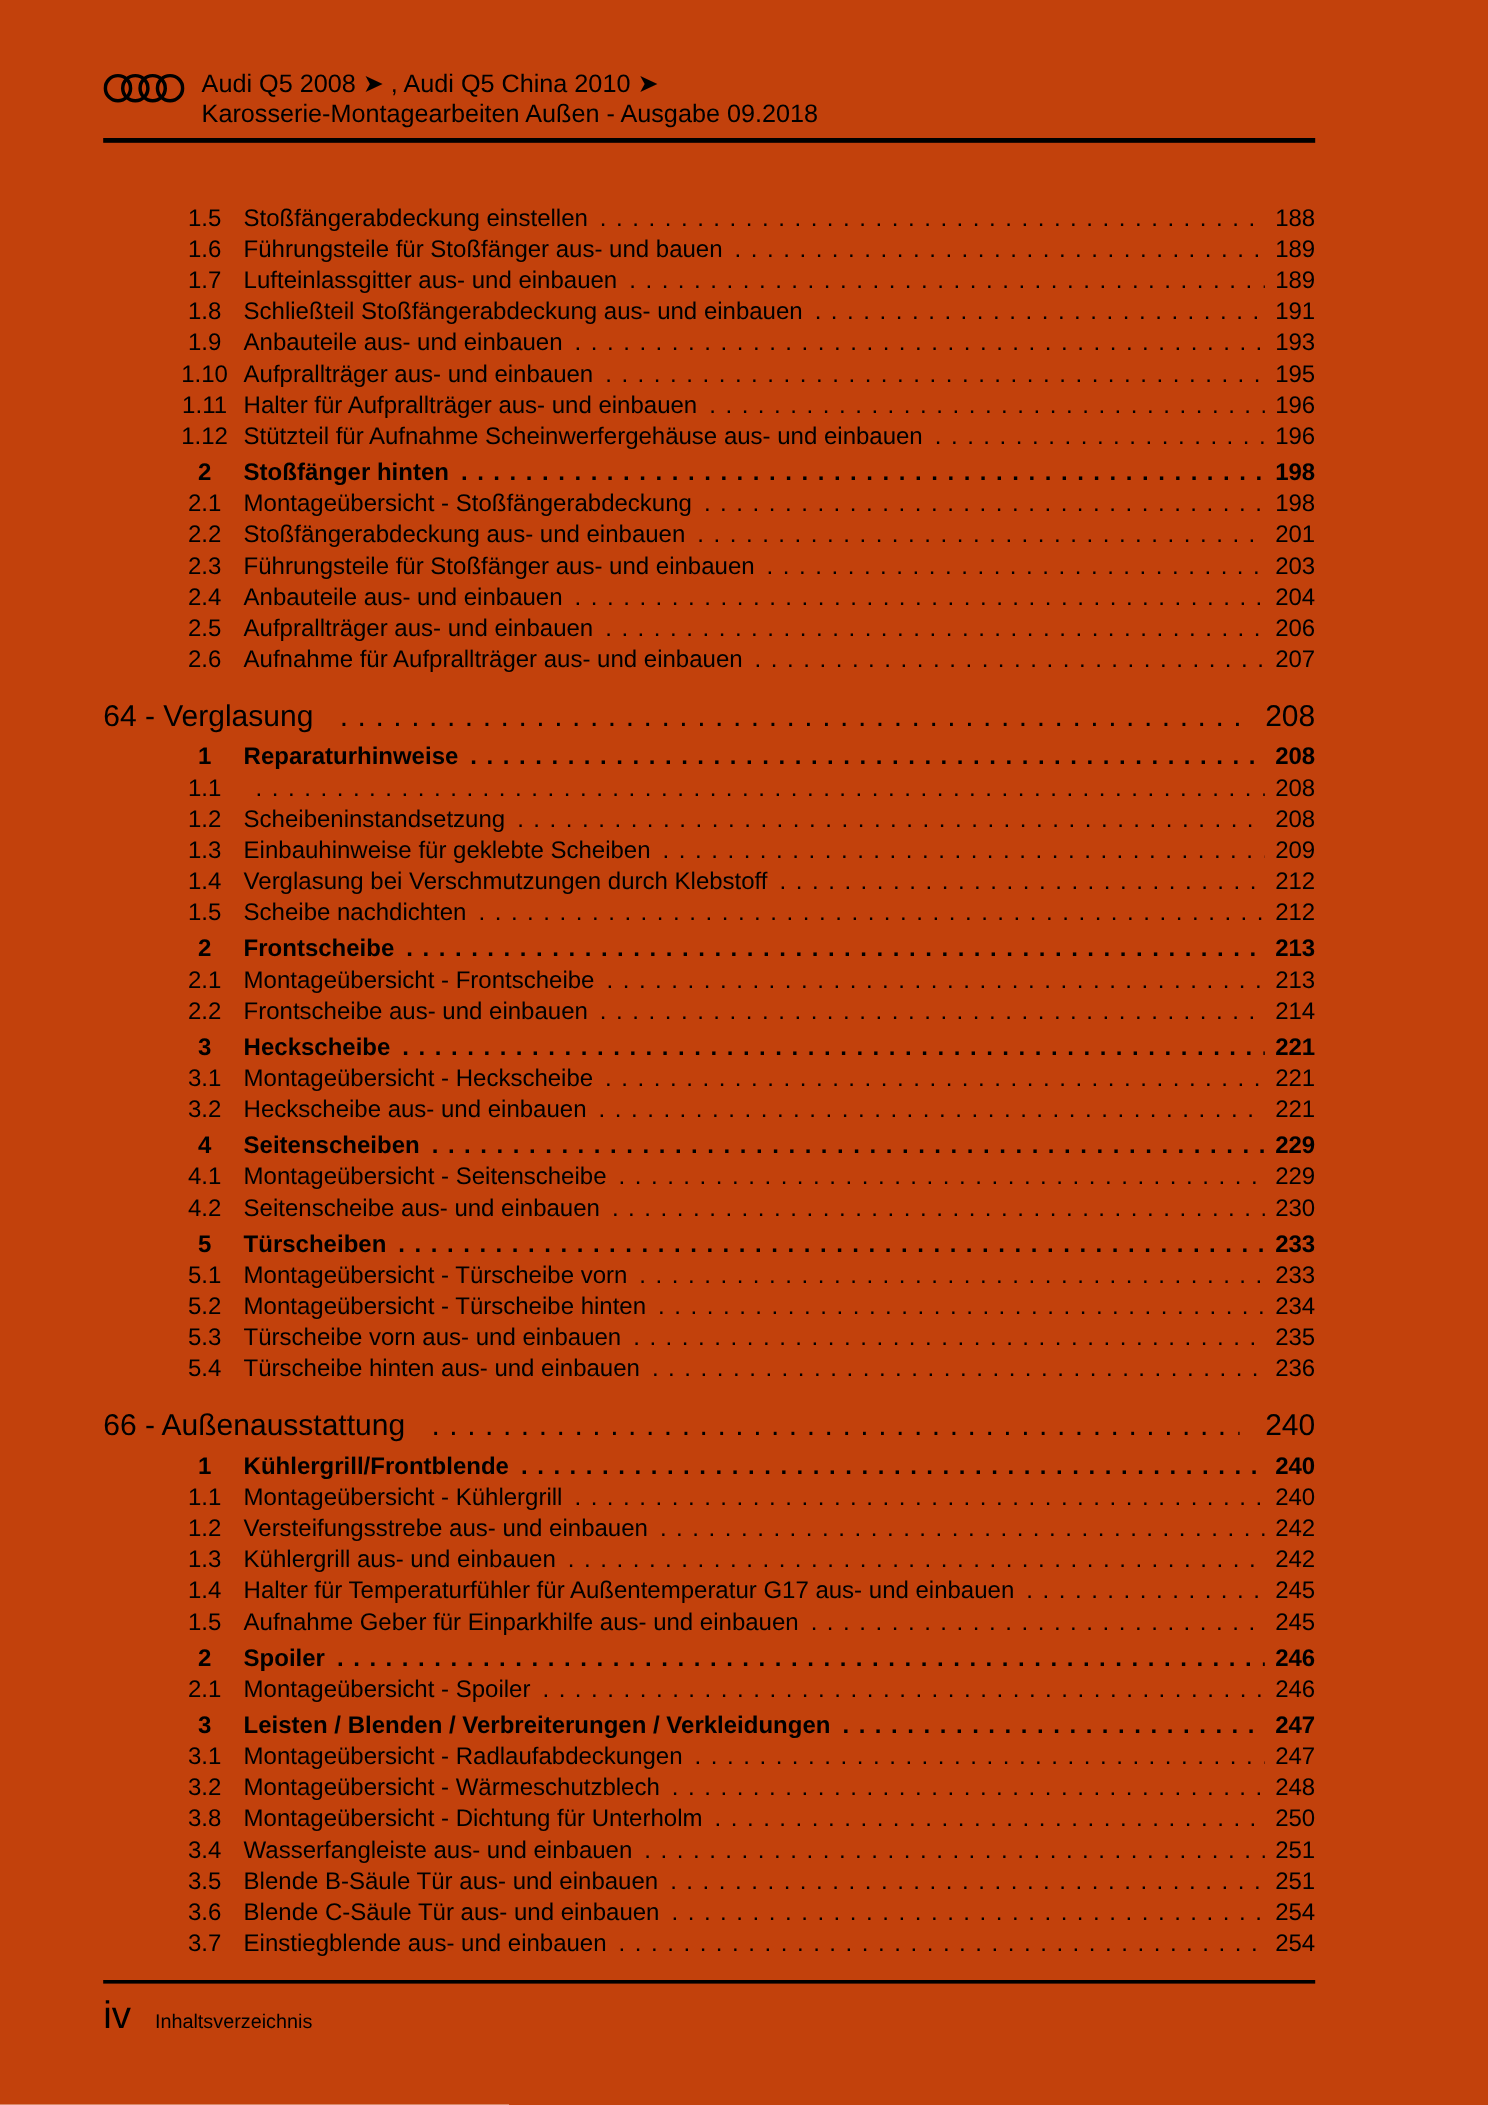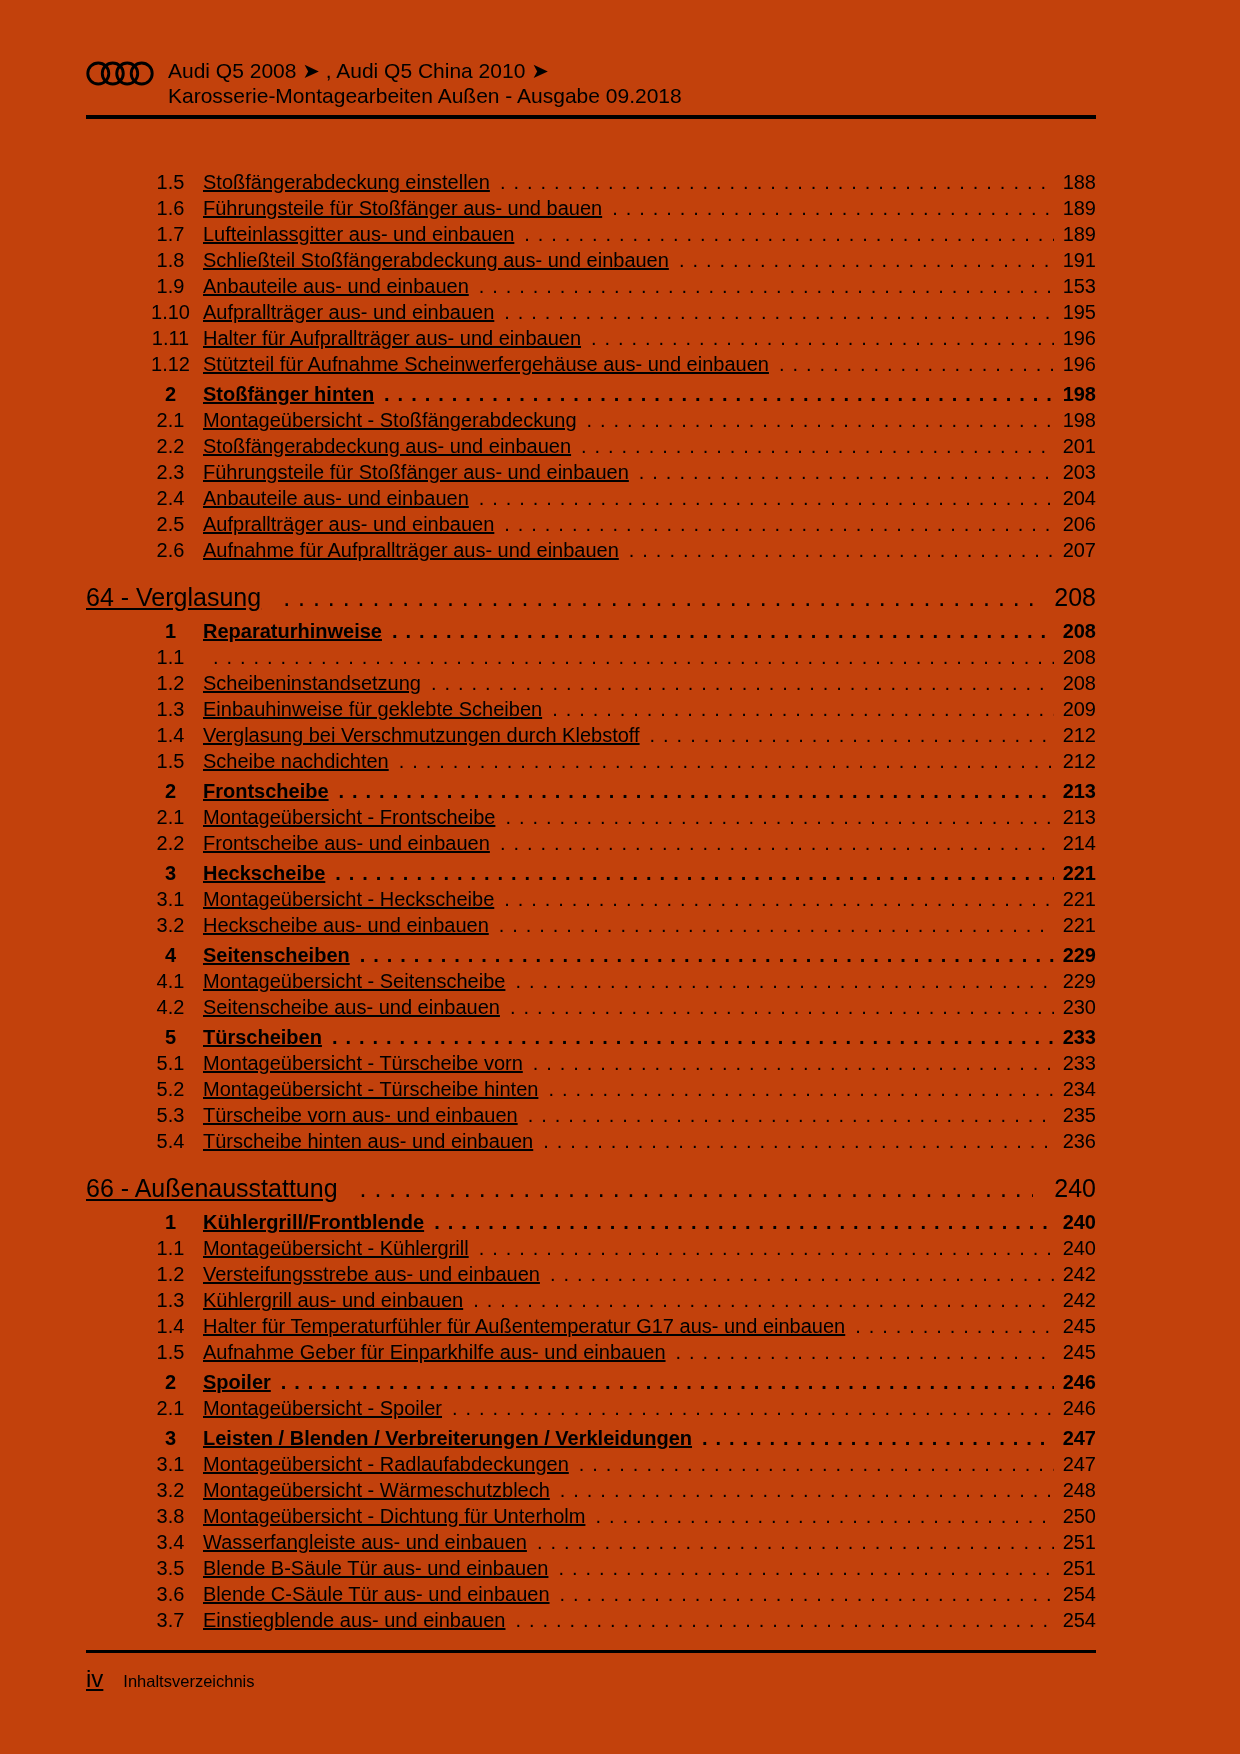--- a/index.html
+++ b/index.html
@@ -7,30 +7,30 @@
          font-family:"Liberation Sans","DejaVu Sans",sans-serif;overflow:hidden;}
   .content{position:absolute;left:86px;top:58px;width:1010px;}
   .header{display:flex;gap:14px;align-items:flex-start;}
   .logo{width:68px;height:25px;flex:none;margin-top:3px;}
   .header-text{font-size:21px;line-height:25px;white-space:nowrap;}
   .rule{height:4px;background:#000;margin-top:7px;}
   .toc{margin-top:50px;}
   .toc-row{display:flex;line-height:26px;font-size:20px;text-align:center;}
   .entry{padding-left:52px;}
   .num{width:65px;flex:none;}
-  .title{flex:none;white-space:nowrap;text-decoration:underline;}
+  .title{flex:none;white-space:nowrap;}
   .dots{flex:1;min-width:0;overflow:hidden;white-space:nowrap;letter-spacing:1.2px;margin-left:10px;}
   .page{flex:none;margin-left:9px;}
   .bold{font-weight:bold;margin-top:4px;}
   .chapter{font-size:25px;line-height:30px;margin-top:19px;margin-bottom:6px;gap:12px;}
   .chapter .dots{letter-spacing:0.5px;}
   .footer{position:absolute;left:86px;width:1010px;top:1650px;}
   .rule2{height:3px;background:#000;}
   .footer-line{display:flex;align-items:baseline;gap:20px;margin-top:10px;}
-  .page-roman{font-size:24px;line-height:32px;text-decoration:underline;}
+  .page-roman{font-size:32px;line-height:32px;}
   .footer-label{font-size:16.5px;}
 </style>
 </head>
 <body>
 
 <div class="sheet">
   <div class="content">
 
     <div class="header">
       <svg class="logo" viewBox="0 0 188 68" xmlns="http://www.w3.org/2000/svg" aria-hidden="true">
@@ -71,21 +71,21 @@
         <div class="toc-row entry">
           <span class="num">1.8</span>
           <span class="title">Schließteil Stoßfängerabdeckung aus- und einbauen</span>
           <span class="dots">. . . . . . . . . . . . . . . . . . . . . . . . . . . . . . . . . . . . . . . . . . . . . . . . . . . . . . . . . . . . . . . . . . . . . . . . . . . . . . . . . . . . . . . . . . . . . . . . . . . . . . . . . . . . . . . . . . . . . . . . . . . . . . . . . . . . . . . . . . . . . . . . . . . . . . . . . . . . . . . . . . . . . . . . . . . . . . . . . . . . . . . . . . . . . . . . . . . . . . . . . . . . . . . . . . . . . . . . . . . . </span>
           <span class="page">191</span>
         </div>
         <div class="toc-row entry">
           <span class="num">1.9</span>
           <span class="title">Anbauteile aus- und einbauen</span>
           <span class="dots">. . . . . . . . . . . . . . . . . . . . . . . . . . . . . . . . . . . . . . . . . . . . . . . . . . . . . . . . . . . . . . . . . . . . . . . . . . . . . . . . . . . . . . . . . . . . . . . . . . . . . . . . . . . . . . . . . . . . . . . . . . . . . . . . . . . . . . . . . . . . . . . . . . . . . . . . . . . . . . . . . . . . . . . . . . . . . . . . . . . . . . . . . . . . . . . . . . . . . . . . . . . . . . . . . . . . . . . . . . . . </span>
-          <span class="page">153</span>
+          <span class="page">193</span>
         </div>
         <div class="toc-row entry">
           <span class="num">1.10</span>
           <span class="title">Aufprallträger aus- und einbauen</span>
           <span class="dots">. . . . . . . . . . . . . . . . . . . . . . . . . . . . . . . . . . . . . . . . . . . . . . . . . . . . . . . . . . . . . . . . . . . . . . . . . . . . . . . . . . . . . . . . . . . . . . . . . . . . . . . . . . . . . . . . . . . . . . . . . . . . . . . . . . . . . . . . . . . . . . . . . . . . . . . . . . . . . . . . . . . . . . . . . . . . . . . . . . . . . . . . . . . . . . . . . . . . . . . . . . . . . . . . . . . . . . . . . . . . </span>
           <span class="page">195</span>
         </div>
         <div class="toc-row entry">
           <span class="num">1.11</span>
           <span class="title">Halter für Aufprallträger aus- und einbauen</span>

